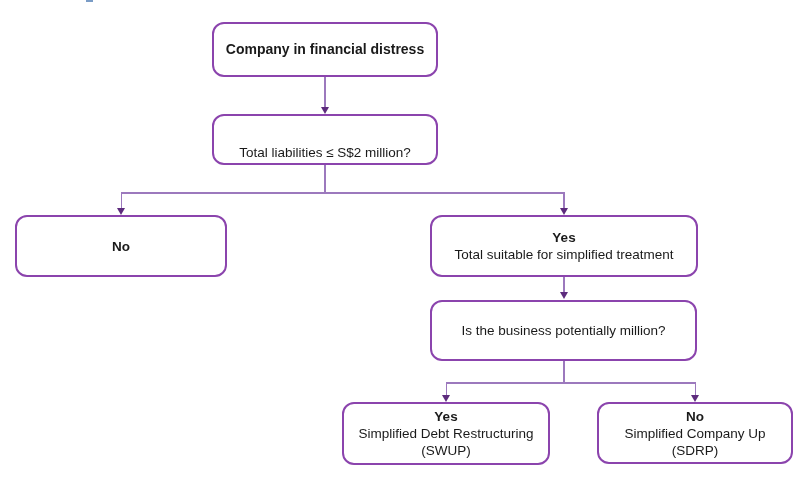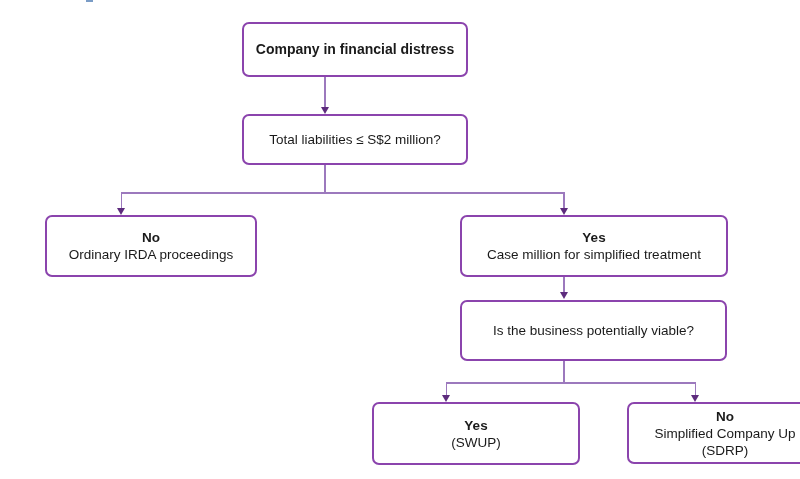--- a/index.html
+++ b/index.html
@@ -15,35 +15,34 @@
     position:relative;
     width:800px;height:479px;
     background:var(--bg);
     font-family:"Liberation Sans", sans-serif;
     color:var(--text);
     overflow:hidden;
   }
   .node{
     position:absolute;
     border:2px solid var(--border);
-    border-radius:7px;
+    border-radius:12px;
     background:#ffffff;
     display:flex;
     flex-direction:column;
     align-items:center;
     justify-content:center;
     text-align:center;
     font-size:13.5px;
     line-height:17px;
     padding:2px 4px;
-    margin-left:30px;
   }
   .node .heading{font-weight:700;}
   #node-start{left:212px;top:22px;width:226px;height:55px;font-size:14px;}
-  #node-q1{left:212px;top:114px;width:226px;height:51px;}
+  #node-q1{left:212px;top:114px;width:226px;height:51px;justify-content:flex-end;}
   #node-no1{left:15px;top:215px;width:212px;height:62px;}
   #node-yes1{left:430px;top:215px;width:268px;height:62px;}
   #node-q2{left:430px;top:300px;width:267px;height:61px;}
   #node-sdrp{left:342px;top:402px;width:208px;height:63px;}
   #node-swup{left:597px;top:402px;width:196px;height:62px;}
   .line{position:absolute;background:var(--connector);}
   .arrowhead{
     position:absolute;width:0;height:0;
     border-left:4.5px solid transparent;
     border-right:4.5px solid transparent;
@@ -61,34 +60,34 @@
   <div class="node" id="node-start">
     <span class="heading">Company in financial distress</span>
   </div>
 
   <div class="node" id="node-q1">
     <span>Total liabilities ≤ S$2 million?</span>
   </div>
 
   <div class="node" id="node-no1">
     <span class="heading">No</span>
-    <span>Ordinary IRDA proceedings</span>
   </div>
 
   <div class="node" id="node-yes1">
     <span class="heading">Yes</span>
-    <span>Case million for simplified treatment</span>
+    <span>Total suitable for simplified treatment</span>
   </div>
 
   <div class="node" id="node-q2">
-    <span>Is the business potentially viable?</span>
+    <span>Is the business potentially million?</span>
   </div>
 
   <div class="node" id="node-sdrp">
     <span class="heading">Yes</span>
+    <span>Simplified Debt Restructuring</span>
     <span>(SWUP)</span>
   </div>
 
   <div class="node" id="node-swup">
     <span class="heading">No</span>
     <span>Simplified Company Up</span>
     <span>(SDRP)</span>
   </div>
 
   <div class="line" style="left:324px;top:77px;width:1.5px;height:31px;"></div>

